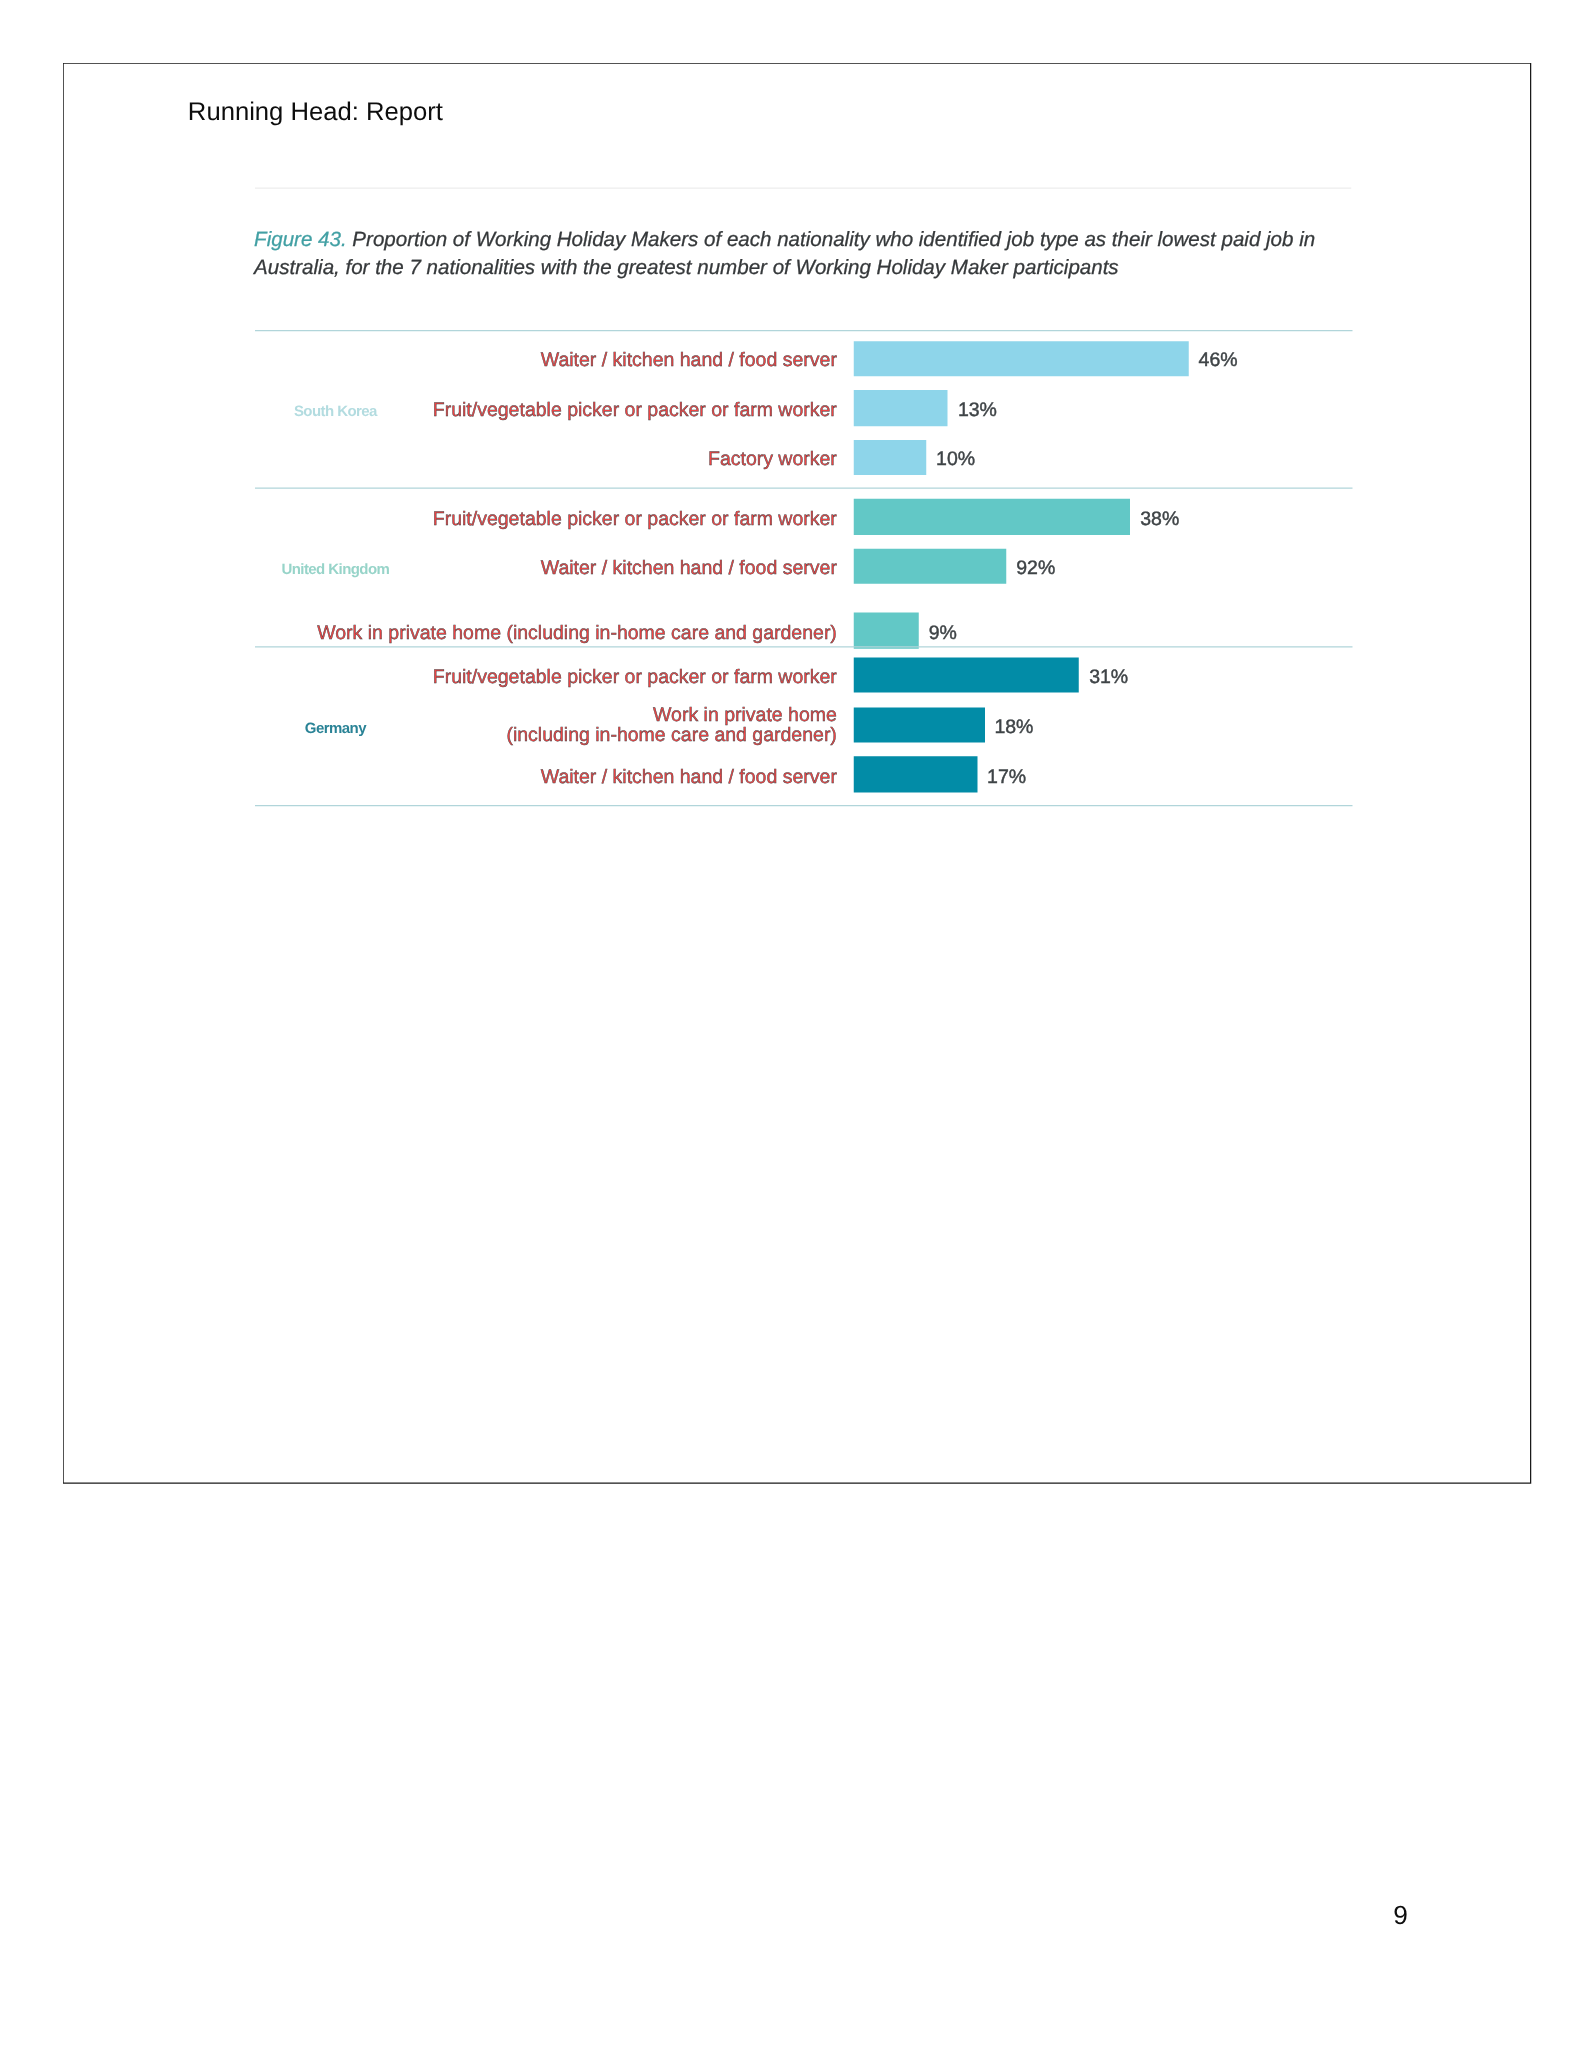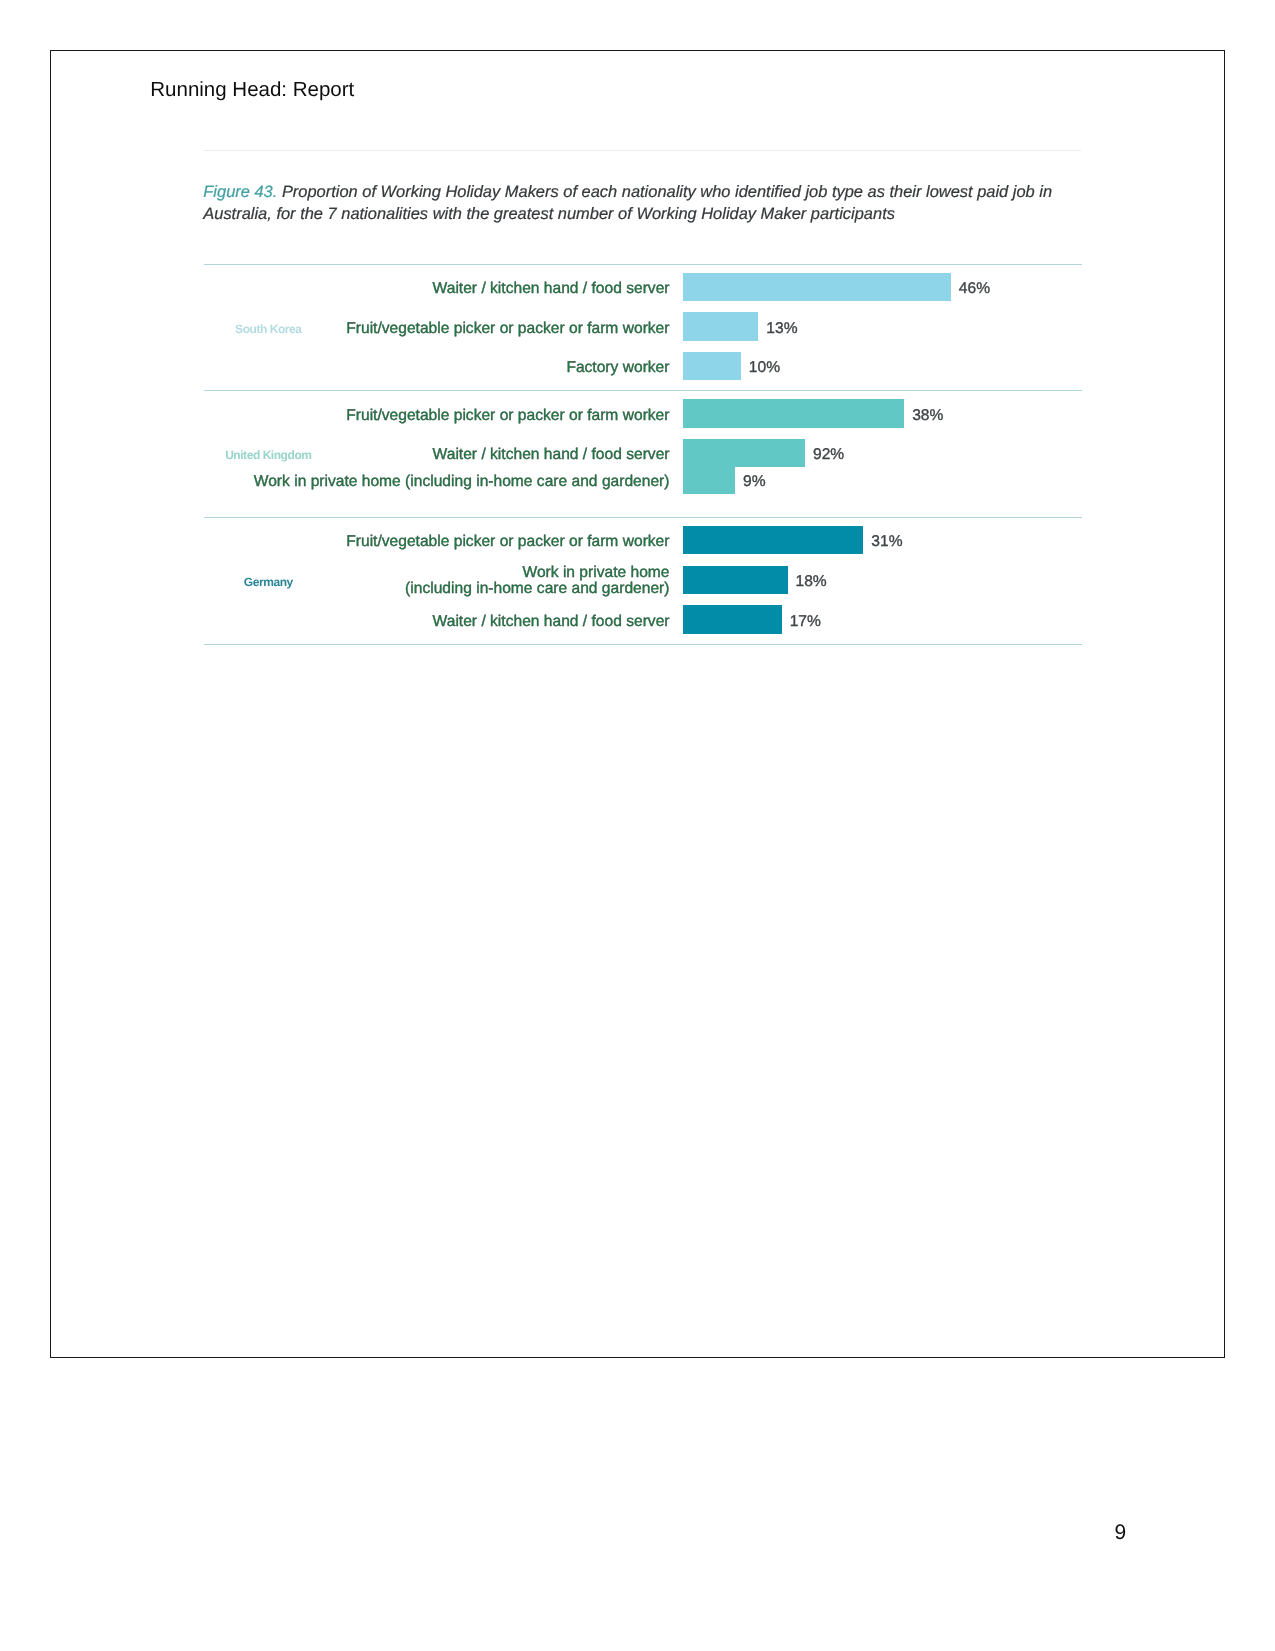--- a/index.html
+++ b/index.html
@@ -1,19 +1,19 @@
 <!DOCTYPE html>
 <html><head>
 <meta charset="utf-8">
 <title>Report Page</title>
 <style>
   html,body{margin:0;padding:0;}
   body{width:1275px;height:1651px;background:#ffffff;font-family:"Liberation Sans",sans-serif;overflow:hidden;
         -webkit-font-smoothing:antialiased;text-rendering:geometricPrecision;}
-  .page{position:absolute;left:50px;top:50px;width:1175px;height:1308px;will-change:transform;
+  .page{position:absolute;left:50px;top:50px;width:1175px;height:1137px;will-change:transform;
         border:1.3px solid #1a1a1a;box-sizing:border-box;background:#fff;}
   .running-head{position:absolute;left:99.3px;top:26.7px;font-size:20.5px;color:#0d0d0d;white-space:nowrap;}
   .page-number{position:absolute;left:1063.5px;top:1470px;font-size:21px;color:#0d0d0d;}
 
   .fig-rule{position:absolute;left:152.8px;top:99px;width:877px;height:1px;background:#ededed;}
   .fig-caption{position:absolute;left:152.3px;top:131px;width:866px;
                font-size:16.45px;font-style:italic;color:#36393b;line-height:21.8px;
                -webkit-text-stroke:0.22px #36393b;}
   .fig-caption .figno{color:#42a0a4;margin-top:12px;-webkit-text-stroke:0.22px #42a0a4;}
 
@@ -21,21 +21,21 @@
   .grp{position:relative;border-top:1.1px solid #b1d5da;height:125.7px;}
   .grp.last{border-bottom:1.1px solid #b1d5da;}
   .grp-label{position:absolute;left:-1.2px;top:0;width:132px;height:100%;
              padding-top:2.4px;box-sizing:border-box;
              display:flex;align-items:center;justify-content:center;
              font-weight:bold;font-size:12px;letter-spacing:-0.45px;}
   .row{position:absolute;left:0;width:100%;height:28.3px;}
   .row-label{position:absolute;left:0;width:466px;height:28.3px;padding-top:4.2px;
              box-sizing:border-box;
              display:flex;align-items:center;justify-content:flex-end;text-align:right;
-             font-size:15.6px;color:#15803d;line-height:15.6px;white-space:nowrap;
+             font-size:15.6px;color:#ef4444;line-height:15.6px;white-space:nowrap;
              -webkit-text-stroke:0.35px #3f4447;}
   .bar{position:absolute;left:479px;top:0;height:28.3px;}
   .barval{position:absolute;top:0;height:28.3px;padding-top:4.2px;box-sizing:border-box;
           display:flex;align-items:center;
           font-size:15.6px;color:#3f4447;white-space:nowrap;
           -webkit-text-stroke:0.35px #3f4447;}
 </style>
 </head>
 <body>
 
@@ -70,21 +70,21 @@
         <div class="row" style="top: 8px;">
           <div class="row-label">Fruit/vegetable picker or packer or farm worker</div>
           <div class="bar" style="width: 221.692px; background: rgb(98, 200, 198);"></div>
           <div class="barval" style="left: 708.692px;">38%</div>
         </div>
         <div class="row" style="top: 47.7px;">
           <div class="row-label">Waiter / kitchen hand / food server</div>
           <div class="bar" style="width: 122.514px; background: rgb(98, 200, 198);"></div>
           <div class="barval" style="left: 609.514px;">92%</div>
         </div>
-        <div class="row" style="top: 74px;">
+        <div class="row" style="top: 99px;">
           <div class="row-label">Work in private home (including in-home care and gardener)</div>
           <div class="bar" style="width: 52.506px; background: rgb(98, 200, 198);"></div>
           <div class="barval" style="left: 539.506px;">9%</div>
         </div>
       </div>
       <div class="grp last" style="border-top-color: rgb(177, 213, 218); border-bottom-color: rgb(177, 213, 218);">
         <div class="grp-label" style="color: rgb(42, 131, 150);">Germany</div>
         <div class="row" style="top: 8px;">
           <div class="row-label">Fruit/vegetable picker or packer or farm worker</div>
           <div class="bar" style="width: 180.854px; background: rgb(2, 140, 167);"></div>

